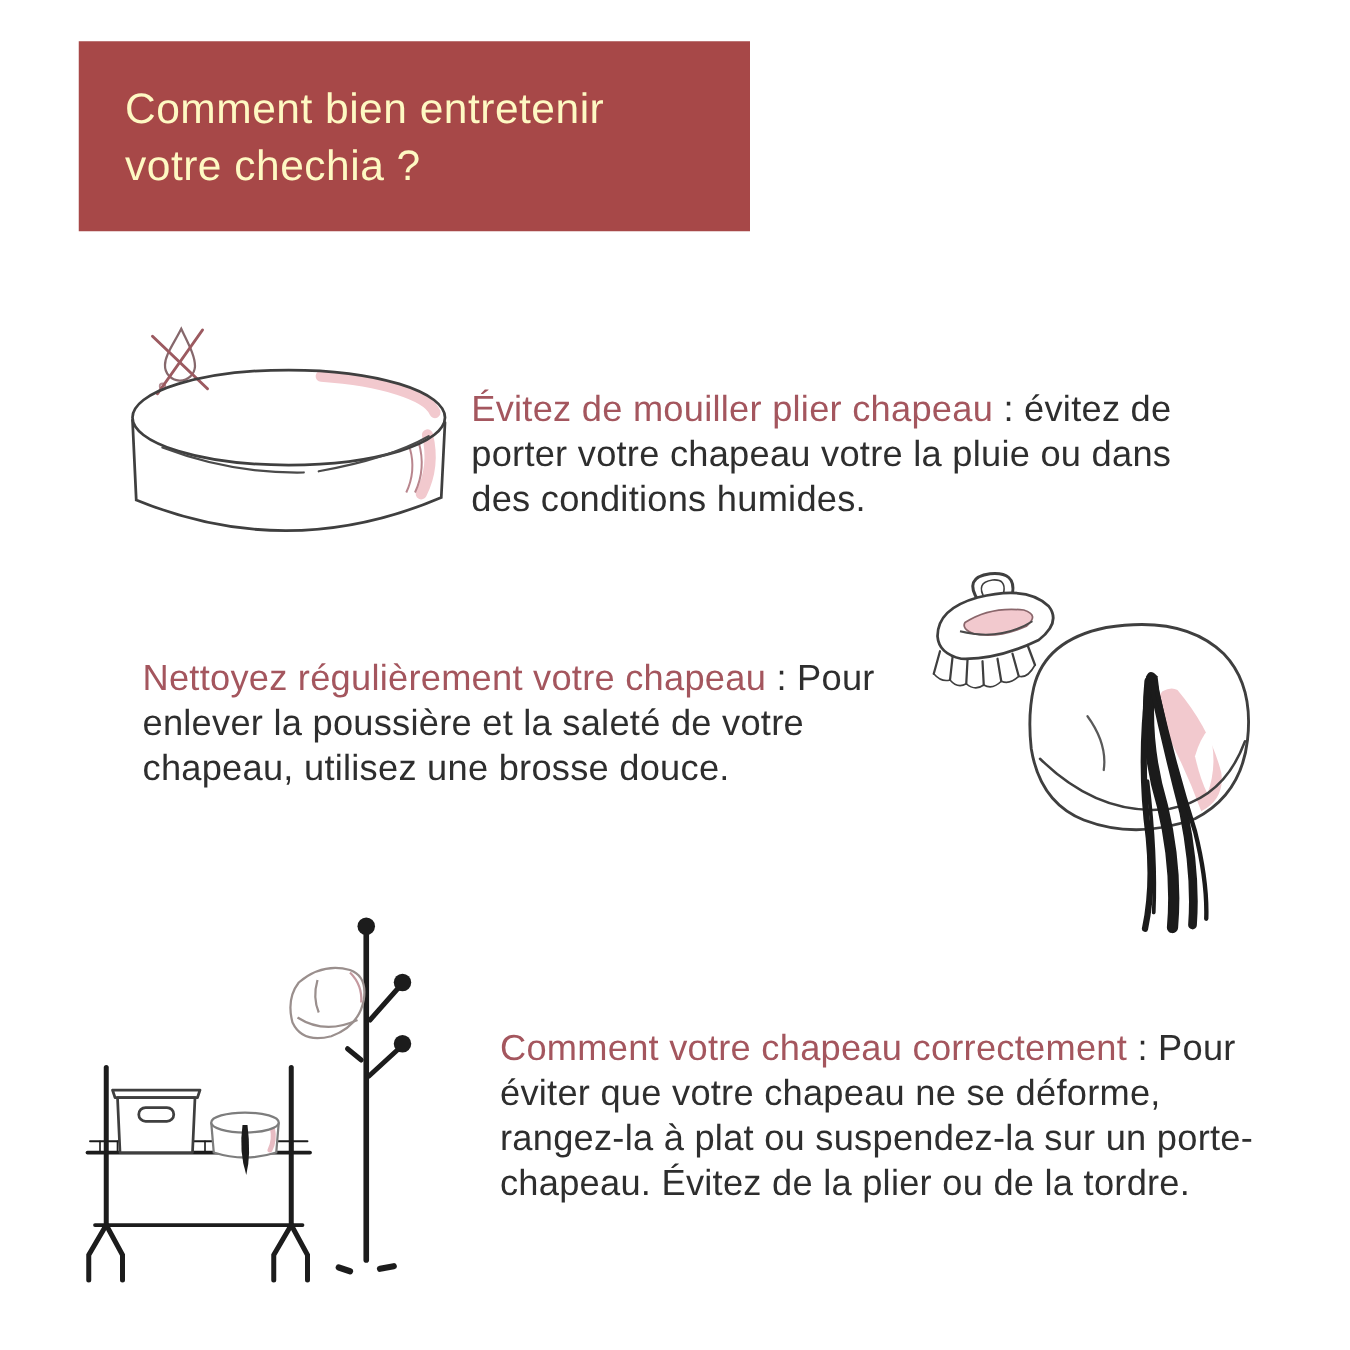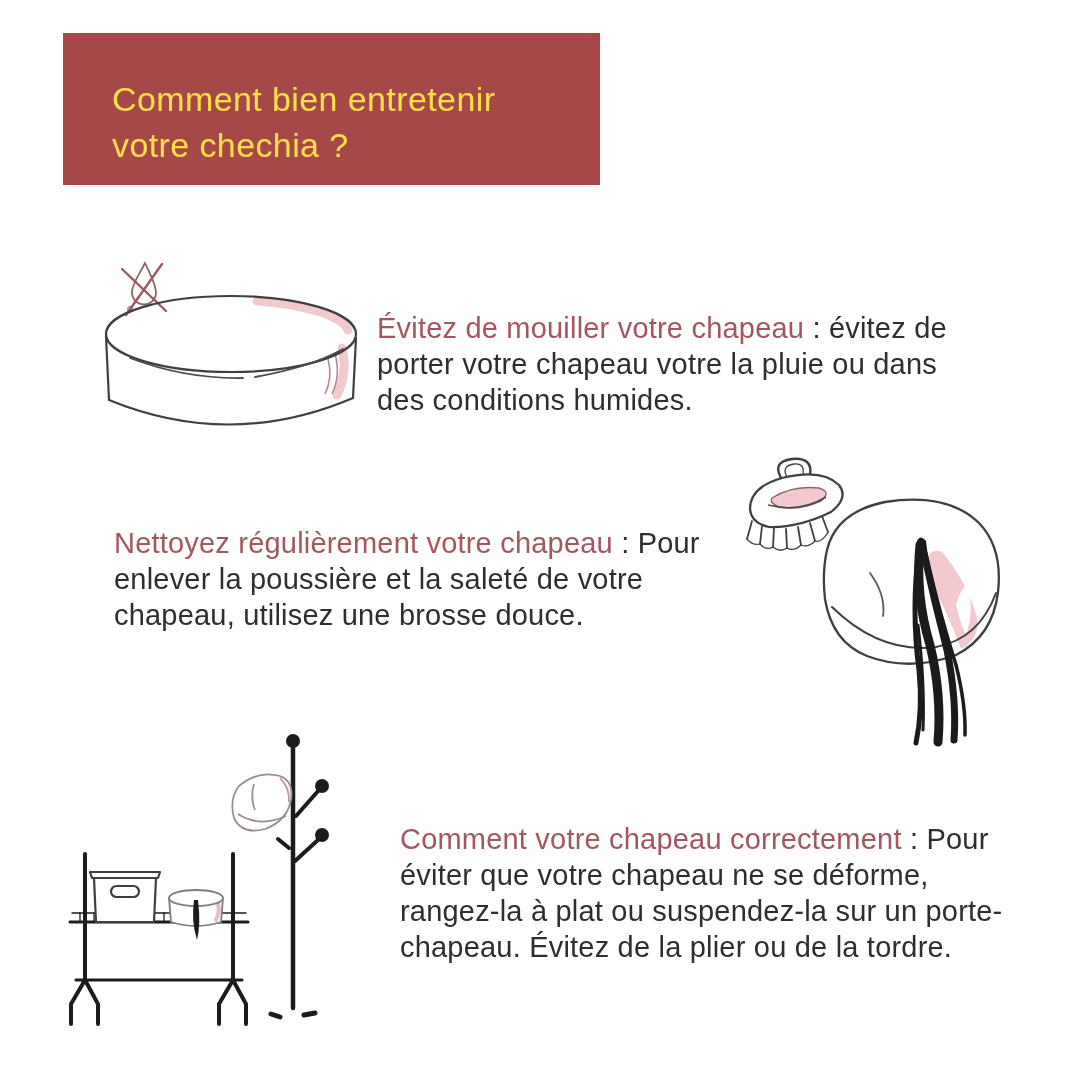--- a/index.html
+++ b/index.html
@@ -5,23 +5,23 @@
   html,body { margin:0; padding:0; background:#ffffff; }
   .page {
     position:relative; width:1080px; height:1080px; background:#ffffff;
     font-family:"Liberation Sans", sans-serif; overflow:hidden;
   }
   .header {
     position:absolute; left:63px; top:33px; width:537px; height:152px;
     background:#a74848;
   }
   .header .title {
-    margin:16px; padding:27px 0 0 33px; width:440px;
+    margin:4px; padding:27px 0 0 33px; width:440px;
     font-size:34px; line-height:46px; font-weight:500;
-    letter-spacing:0.4px; color:#fde047;
+    letter-spacing:0.4px; color:#fef9c3;
   }
   .tip {
     position:absolute; margin:0;
     font-size:29px; line-height:36px; font-weight:500;
     letter-spacing:0.2px; color:#2e2e2e;
   }
   .tip .lead { color:#a4565e; }
   #tip-1 { left:377px; top:310px; width:600px; }
   #tip-2 { left:114px; top:525px; width:592px; }
   #tip-3 { left:400px; top:821px; width:612px; }
@@ -52,21 +52,21 @@
       <path d="M250,106 Q256,127 247,146" stroke="#b9868e" stroke-width="1.6" fill="none"></path>
       <path d="M243,111 Q248,129 240,146" stroke="#b9868e" stroke-width="1.6" fill="none"></path>
       <path d="M172,53 A121,34 0 0 1 263,82" stroke="#f2c9ce" stroke-width="9" fill="none" stroke-linecap="round"></path>
       <ellipse cx="146" cy="86" rx="125" ry="38" fill="none" stroke="#3f3f3f" stroke-width="2.2"></ellipse>
       <path d="M45,110 Q100,131 158,130" stroke="#4a4a4a" stroke-width="1.8" fill="none" stroke-linecap="round"></path>
       <path d="M170,129 Q226,119 258,101" stroke="#4a4a4a" stroke-width="1.8" fill="none" stroke-linecap="round"></path>
     </g>
   </svg>
 
   <p class="tip" id="tip-1">
-    <span class="lead">Évitez de mouiller votre chapeau</span><span> : </span><span>évitez de porter votre chapeau votre la pluie ou dans des conditions humides.</span>
+    <span class="lead">Évitez de mouiller plier chapeau</span><span> : </span><span>évitez de porter votre chapeau votre la pluie ou dans des conditions humides.</span>
   </p>
 
   <p class="tip" id="tip-2">
     <span class="lead">Nettoyez régulièrement votre chapeau</span><span> : </span><span>Pour enlever la poussière et la saleté de votre chapeau, utilisez une brosse douce.</span>
   </p>
 
   <svg id="illus-2" class="illus" viewBox="0 0 300 295">
     <g>
       <path d="M63,26 Q50,7 72,4 Q93,2 90,20" stroke="#3f3f3f" stroke-width="2.4" fill="none" stroke-linecap="round"></path>
       <path d="M68,24 Q60,11 74,9 Q85,8 83,19" stroke="#3f3f3f" stroke-width="1.3" fill="none"></path>

